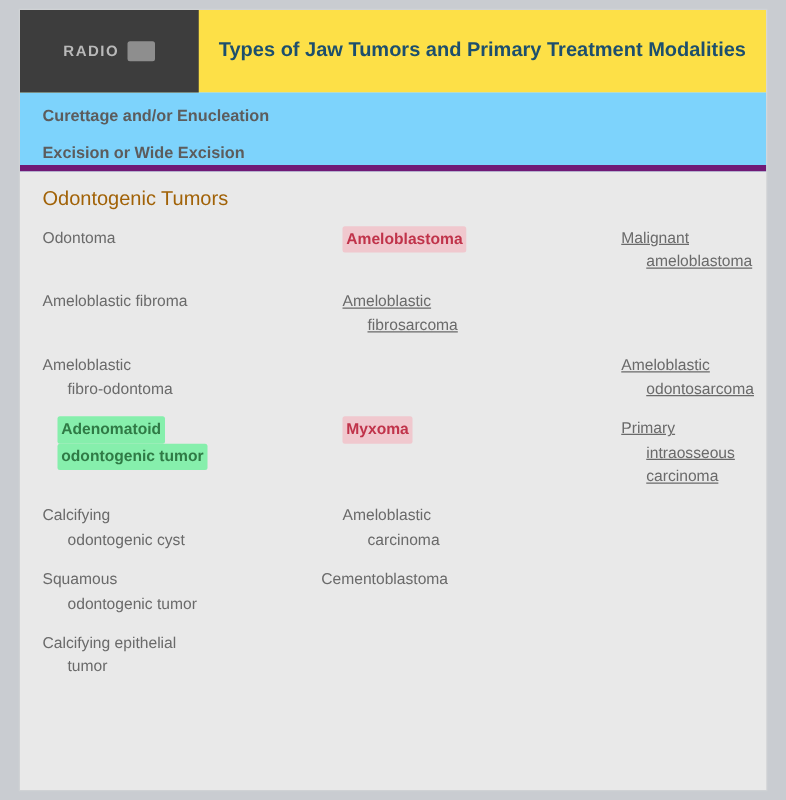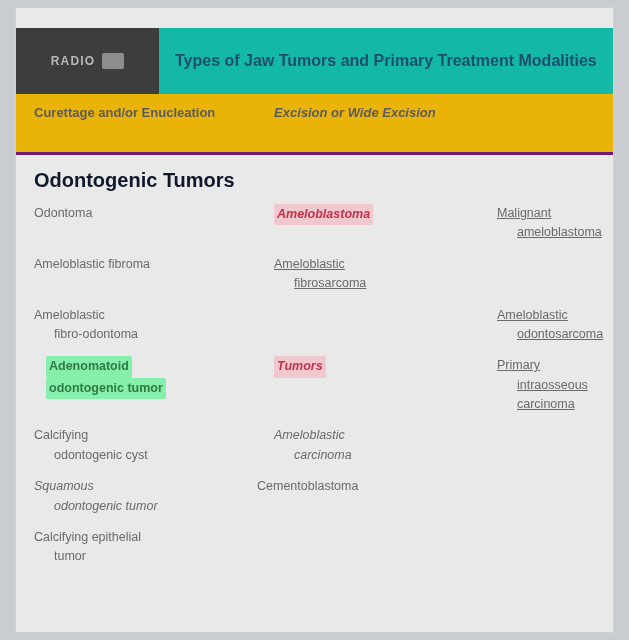--- a/index.html
+++ b/index.html
@@ -13,22 +13,21 @@
     position:absolute;left:16px;top:8px;
     width:597px;height:624px;
     background:#e9e9e9;
     box-shadow:0 0 0 1px #d0d2d5;
     overflow:hidden;
   }
   
   .hdr{
     display:flex;align-items:stretch;
     height:66px;
-    background:#14b8a6;
-    margin-top:20px;
+    background:#fde047;
   }
   .logo{
     width:143px;
     background:#3d3d3d;
     display:flex;align-items:center;justify-content:center;
     gap:7px;
     flex:none;
   }
   .logo-word{
     color:#b9b9b9;
@@ -46,40 +45,41 @@
     display:flex;align-items:center;
     padding:0 16px;
     color:#1d4f6d;
     font-size:16px;
     font-weight:700;
     line-height:1.35;
   }
   
   .colhdr{
     display:flex;
-    background:#eab308;
+    background:#7dd3fc;
     height:58px;
-    border-bottom:3px solid #701a75;
+    border-bottom:5px solid #701a75;
+    flex-direction:column;
   }
   .colhdr .c{
     padding:10px 10px 0 18px;
     color:#5c5c5c;
     font-size:13px;
     font-weight:700;
     line-height:1.45;
   }
   .c1{width:212px;flex:none;}
-  .c2{width:195px;flex:none;font-style:italic;}
+  .c2{width:195px;flex:none;}
   .c3{flex:1;}
   
   .body{padding:0;}
   .section-title{
-    color:#0f172a;
-    font-size:20px;
-    font-weight:700;
+    color:#a16207;
+    font-size:16px;
+    font-weight:400;
     padding:14px 0 6px 18px;
   }
   .row{display:flex;align-items:flex-start;padding:6px 0;}
   .cell{
     font-size:12.5px;
     color:#6a6a6a;
     line-height:1.55;
     padding:0 10px 0 18px;
     word-wrap:break-word;
   }
@@ -157,21 +157,21 @@
         <span class="indent">odontosarcoma</span>
       </div>
     </div>
 
     <div class="row">
       <div class="cell c1">
         <span class="hl-green">Adenomatoid</span>
         <span class="hl-green indent">odontogenic tumor</span>
       </div>
       <div class="cell c2">
-        <span class="hl-red">Tumors</span>
+        <span class="hl-red">Myxoma</span>
       </div>
       <div class="cell c3">
         <span>Primary</span>
         <span class="indent">intraosseous</span>
         <span class="indent">carcinoma</span>
       </div>
     </div>
 
     <div class="row">
       <div class="cell c1">

